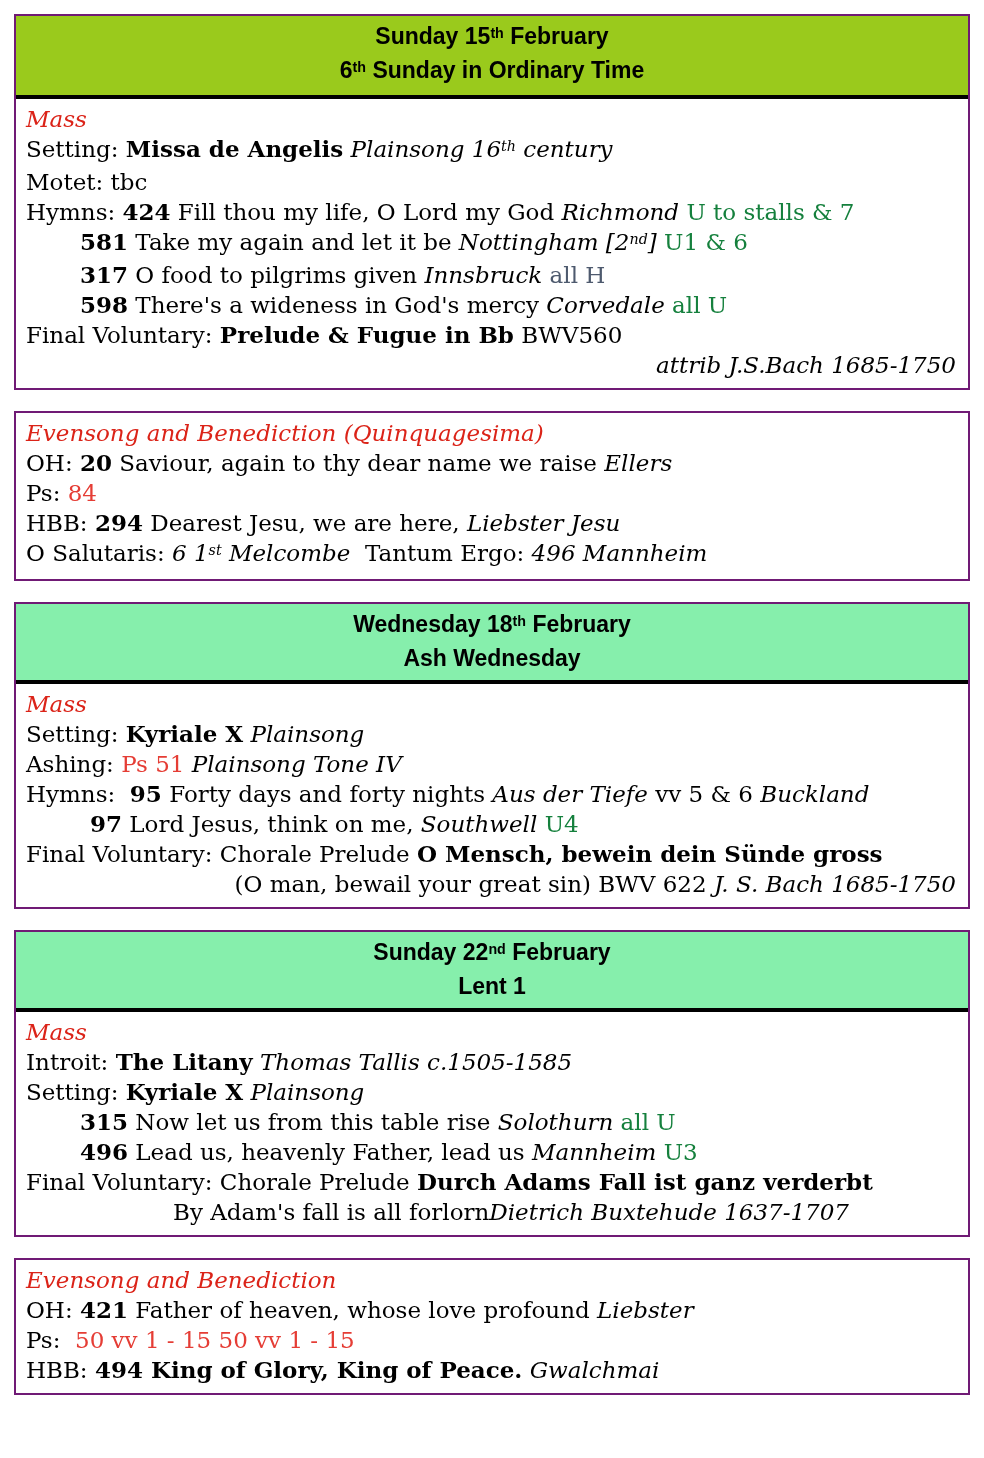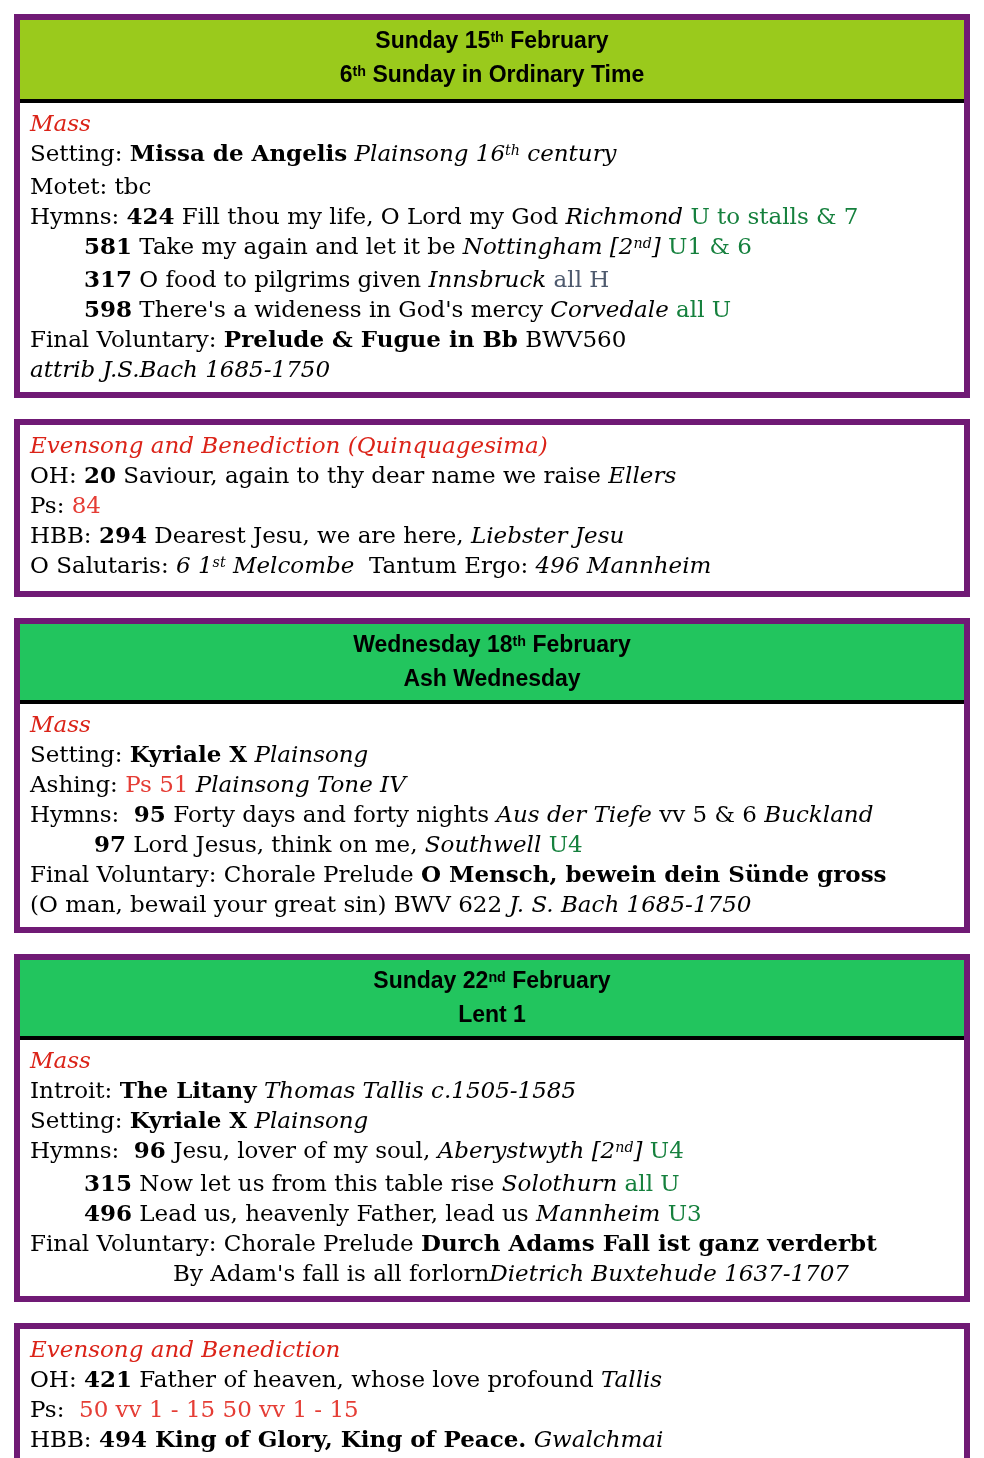--- a/index.html
+++ b/index.html
@@ -4,44 +4,44 @@
 <style>
   html,body{margin:0;padding:0;background:#ffffff;}
   body{
     width:984px;height:1458px;
     font-family:"DejaVu Serif","Liberation Serif",serif;
     color:#000;
   }
   .page{box-sizing:border-box;padding:14px 14px 0 14px;}
   .box{
     box-sizing:border-box;
-    border:6px solid #701a75;
+    border:2px solid #701a75;
     background:#fff;
     margin-bottom:21px;
     width:956px;
   }
   .hdr{
     text-align:center;
     font-family:"Liberation Sans","DejaVu Sans",sans-serif;
     font-weight:bold;
     font-size:23px;
     line-height:31px;
     padding:5px 0 6px 0;
     border-bottom:4px solid #000;
     color:#000;
   }
   .hdr.green{background:#9aca1c;}
-  .hdr.purple{background:#22c55e;}
+  .hdr.purple{background:#86efac;}
   .bdy{
     padding:5px 12px 8px 10px;
     font-size:23px;
     line-height:30px;
   }
   .line{white-space:pre-wrap;min-height:30px;}
-  .line.r{}
+  .line.r{text-align:right;}
   .line.ind{padding-left:54px;}
   .line.ind2{padding-left:64px;}
   .line.split{display:flex;justify-content:center;}
   .line.split .left{padding-left:40px;}
   .run.b{font-weight:bold;}
   .run.i{font-style:italic;}
   .run.bl{color:#15803d;}
   .run.sl{color:#4e5a6e;}
   .run.rb{color:#e53d35;font-weight:normal;}
   .run.hred{color:#db2318;font-style:italic;}
@@ -95,29 +95,28 @@
       </section>
       <section class="box">
         <div class="hdr purple">
           <div class="hline"><span class="run">Sunday 22</span><span class="run sup">nd</span><span class="run"> February</span></div>
           <div class="hline"><span class="run">Lent 1</span></div>
         </div>
         <div class="bdy">
           <div class="line"><span class="run hred">Mass</span></div>
           <div class="line"><span class="run">Introit: </span><span class="run b">The Litany</span><span class="run"> </span><span class="run i">Thomas Tallis c.1505-1585</span></div>
           <div class="line"><span class="run">Setting: </span><span class="run b">Kyriale X</span><span class="run"> </span><span class="run i">Plainsong</span></div>
-          <div class="line"><span class="run">Hymns:  </span><span class="run b">96</span><span class="run"> Jesu, lover of my soul, </span><span class="run i">Aberystwyth [2</span><span class="run i sup">nd</span><span class="run i">]</span><span class="run"> </span><span class="run bl">U4</span></div>
           <div class="line ind"><span class="run b">315</span><span class="run"> Now let us from this table rise </span><span class="run i">Solothurn</span><span class="run"> </span><span class="run bl">all U</span></div>
           <div class="line ind"><span class="run b">496</span><span class="run"> Lead us, heavenly Father, lead us </span><span class="run i">Mannheim</span><span class="run"> </span><span class="run bl">U3</span></div>
           <div class="line"><span class="run">Final Voluntary: Chorale Prelude </span><span class="run b">Durch Adams Fall ist ganz verderbt</span></div>
           <div class="line split"><span class="left"><span class="run">By Adam's fall is all forlorn</span></span><span class="right"><span class="run i">Dietrich Buxtehude 1637-1707</span></span></div>
         </div>
       </section>
       <section class="box">
         <div class="bdy">
           <div class="line"><span class="run hred">Evensong and Benediction</span></div>
-          <div class="line"><span class="run">OH: </span><span class="run b">421</span><span class="run"> Father of heaven, whose love profound </span><span class="run i">Tallis</span></div>
+          <div class="line"><span class="run">OH: </span><span class="run b">421</span><span class="run"> Father of heaven, whose love profound </span><span class="run i">Liebster</span></div>
           <div class="line"><span class="run">Ps:  </span><span class="run rb">50 vv 1 - 15 50 vv 1 - 15</span></div>
           <div class="line"><span class="run">HBB: </span><span class="run b">494 King of Glory, King of Peace.</span><span class="run"> </span><span class="run i">Gwalchmai</span></div>
         </div>
       </section>
     </div>
 </div>
 
 </body></html>

